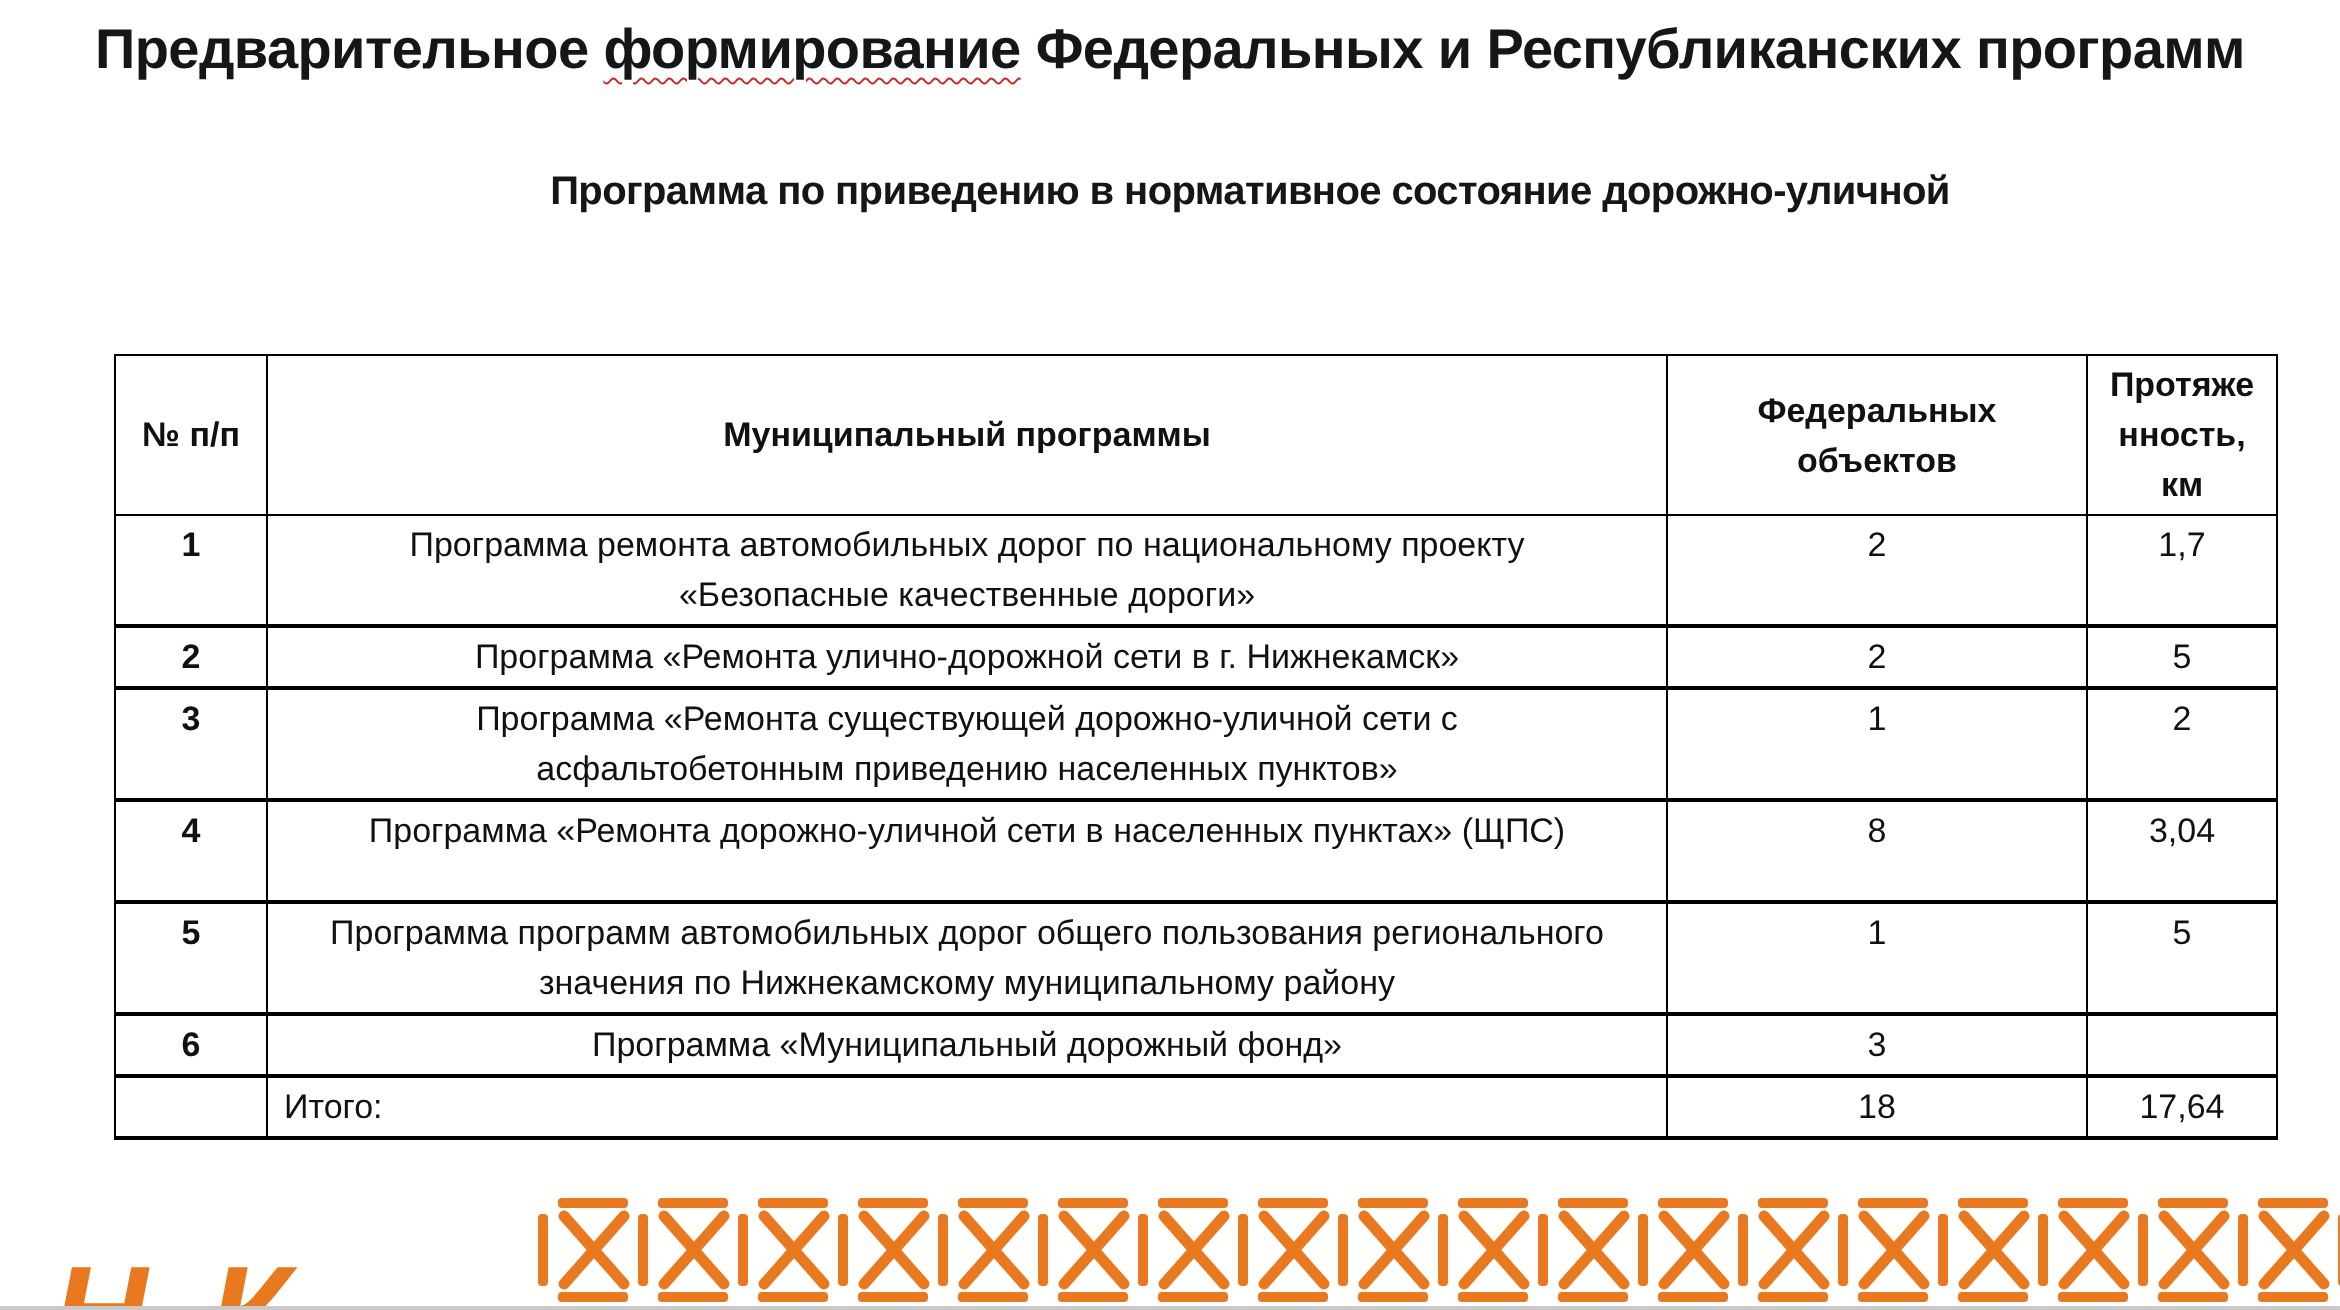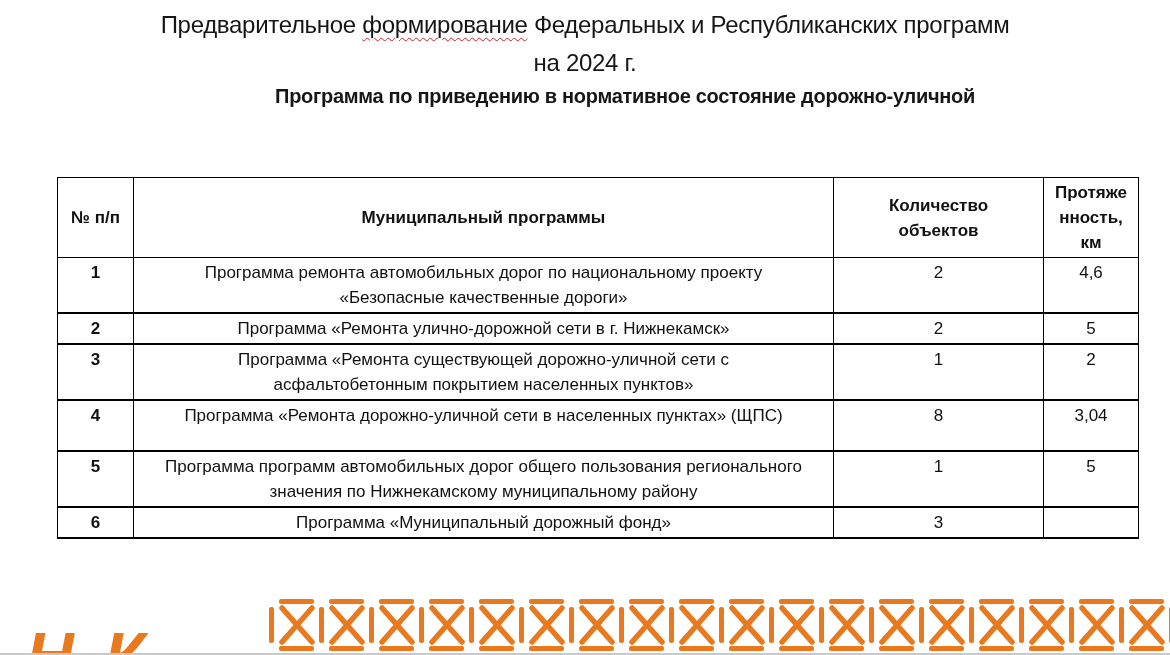--- a/index.html
+++ b/index.html
@@ -9,21 +9,21 @@
     font-family:"Liberation Sans",sans-serif;
     color:#111;
   }
 
   
   .title-block{
     position:absolute;top:6px;left:0;width:1170px;
     text-align:center;
   }
   .title-line{
-    font-size:24px;font-weight:400;line-height:38px;color:#161616;
+    font-size:28px;font-weight:700;line-height:38px;color:#161616;
     letter-spacing:-0.3px;
   }
   .misspelled{
     text-decoration:underline;
     text-decoration-style:wavy;
     text-decoration-color:#cc2222;
     text-decoration-thickness:1px;
     text-underline-offset:4px;
   }
   .subtitle-block{
@@ -85,64 +85,63 @@
   .bottom-edge-line{
     position:absolute;left:0;bottom:0;width:1170px;height:2px;
     background:#c9c9c9;
   }
 </style>
 </head>
 <body>
 
 <div class="title-block">
   <div class="title-line"><span>Предварительное </span><span class="misspelled">формирование</span><span> Федеральных и Республиканских программ</span></div>
-  <div class="title-line">на 2024 г.</div>
 </div>
 
 <div class="subtitle-block">
   <div class="subtitle-line">Программа по приведению в нормативное состояние дорожно-уличной</div>
 </div>
 
 <table class="programs">
   <colgroup>
     <col style="width:76px">
     <col style="width:700px">
     <col style="width:210px">
     <col style="width:95px">
   </colgroup>
   <thead>
     <tr>
       <th>№ п/п</th>
       <th>Муниципальный программы</th>
-      <th>Количество
+      <th>Федеральных
 объектов</th>
       <th>Протяже
 нность,
 км</th>
     </tr>
   </thead>
   <tbody>
 
   <tr>
         <td class="cell-num">1</td>
         <td class="cell-name">Программа ремонта автомобильных дорог по национальному проекту
 «Безопасные качественные дороги»</td>
         <td class="cell-objects">2</td>
-        <td class="cell-length">4,6</td>
+        <td class="cell-length">1,7</td>
       </tr>
       <tr>
         <td class="cell-num">2</td>
         <td class="cell-name">Программа «Ремонта улично-дорожной сети в г. Нижнекамск»</td>
         <td class="cell-objects">2</td>
         <td class="cell-length">5</td>
       </tr>
       <tr>
         <td class="cell-num">3</td>
         <td class="cell-name">Программа «Ремонта существующей дорожно-уличной сети с
-асфальтобетонным покрытием населенных пунктов»</td>
+асфальтобетонным приведению населенных пунктов»</td>
         <td class="cell-objects">1</td>
         <td class="cell-length">2</td>
       </tr>
       <tr>
         <td class="cell-num">4</td>
         <td class="cell-name">Программа «Ремонта дорожно-уличной сети в населенных пунктах»  (ЩПС)</td>
         <td class="cell-objects">8</td>
         <td class="cell-length">3,04</td>
       </tr>
       <tr>
@@ -151,20 +150,26 @@
 значения по Нижнекамскому муниципальному району</td>
         <td class="cell-objects">1</td>
         <td class="cell-length">5</td>
       </tr>
       <tr>
         <td class="cell-num">6</td>
         <td class="cell-name">Программа «Муниципальный  дорожный фонд»</td>
         <td class="cell-objects">3</td>
         <td class="cell-length"></td>
       </tr>
+      <tr class="total-row">
+        <td class="cell-num"></td>
+        <td class="cell-label">Итого:</td>
+        <td class="cell-objects">18</td>
+        <td class="cell-length">17,64</td>
+      </tr>
     </tbody>
 </table>
 
 <div class="logo" style="color: rgb(232, 121, 30);">Н–К</div>
 <div class="brand-pattern">
     <svg width="50" height="54" viewBox="0 0 50 54">
       <rect x="1" y="9" width="5" height="36" rx="2" fill="#E8791E"></rect>
       <rect x="11" y="1" width="35" height="5" rx="2" fill="#E8791E"></rect>
       <rect x="11" y="48" width="35" height="5" rx="2" fill="#E8791E"></rect>
       <path d="M14 10 L44 44 M44 10 L14 44" stroke="#E8791E" stroke-width="5.5" stroke-linecap="round" fill="none"></path>

